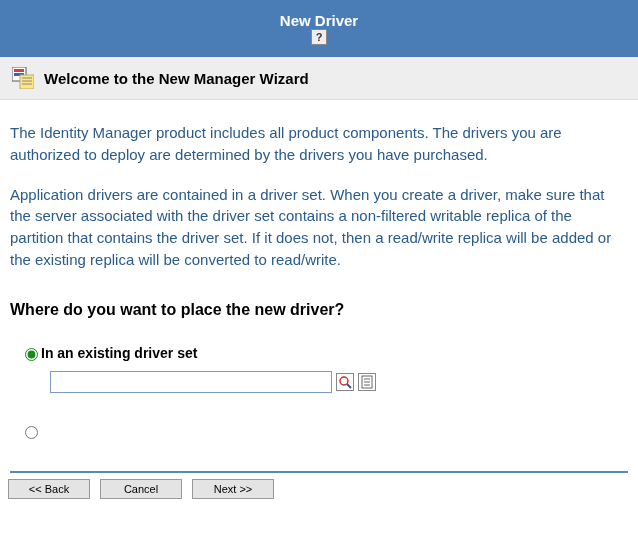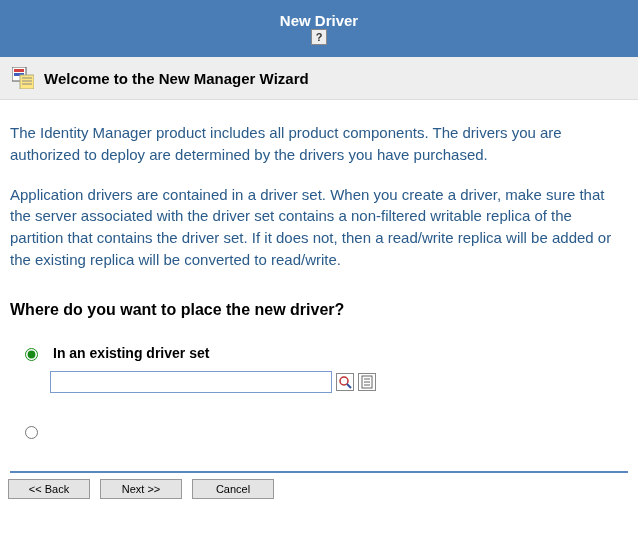--- a/index.html
+++ b/index.html
@@ -69,21 +69,21 @@
     font-weight: bold;
     color: #000;
     margin-bottom: 26px;
   }
   .radio-group {
     padding-left: 10px;
   }
   .radio-row {
     display: flex;
     align-items: center;
-    gap: 12px;
+    gap: 0;
     margin-bottom: 10px;
   }
   .radio-row label {
     font-size: 14px;
     font-weight: bold;
     color: #000;
     cursor: pointer;
   }
   .radio-row input[type="radio"] {
     accent-color: #178a17;
@@ -195,15 +195,15 @@
     <div class="radio-row">
       <input type="radio" name="placement" id="r-new" style="">
     </div>
   </div>
 </div>
 
 <hr class="divider">
 
 <div class="button-bar">
   <button>&lt;&lt; Back</button>
+  <button>Cancel</button>
   <button>Next &gt;&gt;</button>
-  <button>Cancel</button>
 </div>
 
 </body></html>

